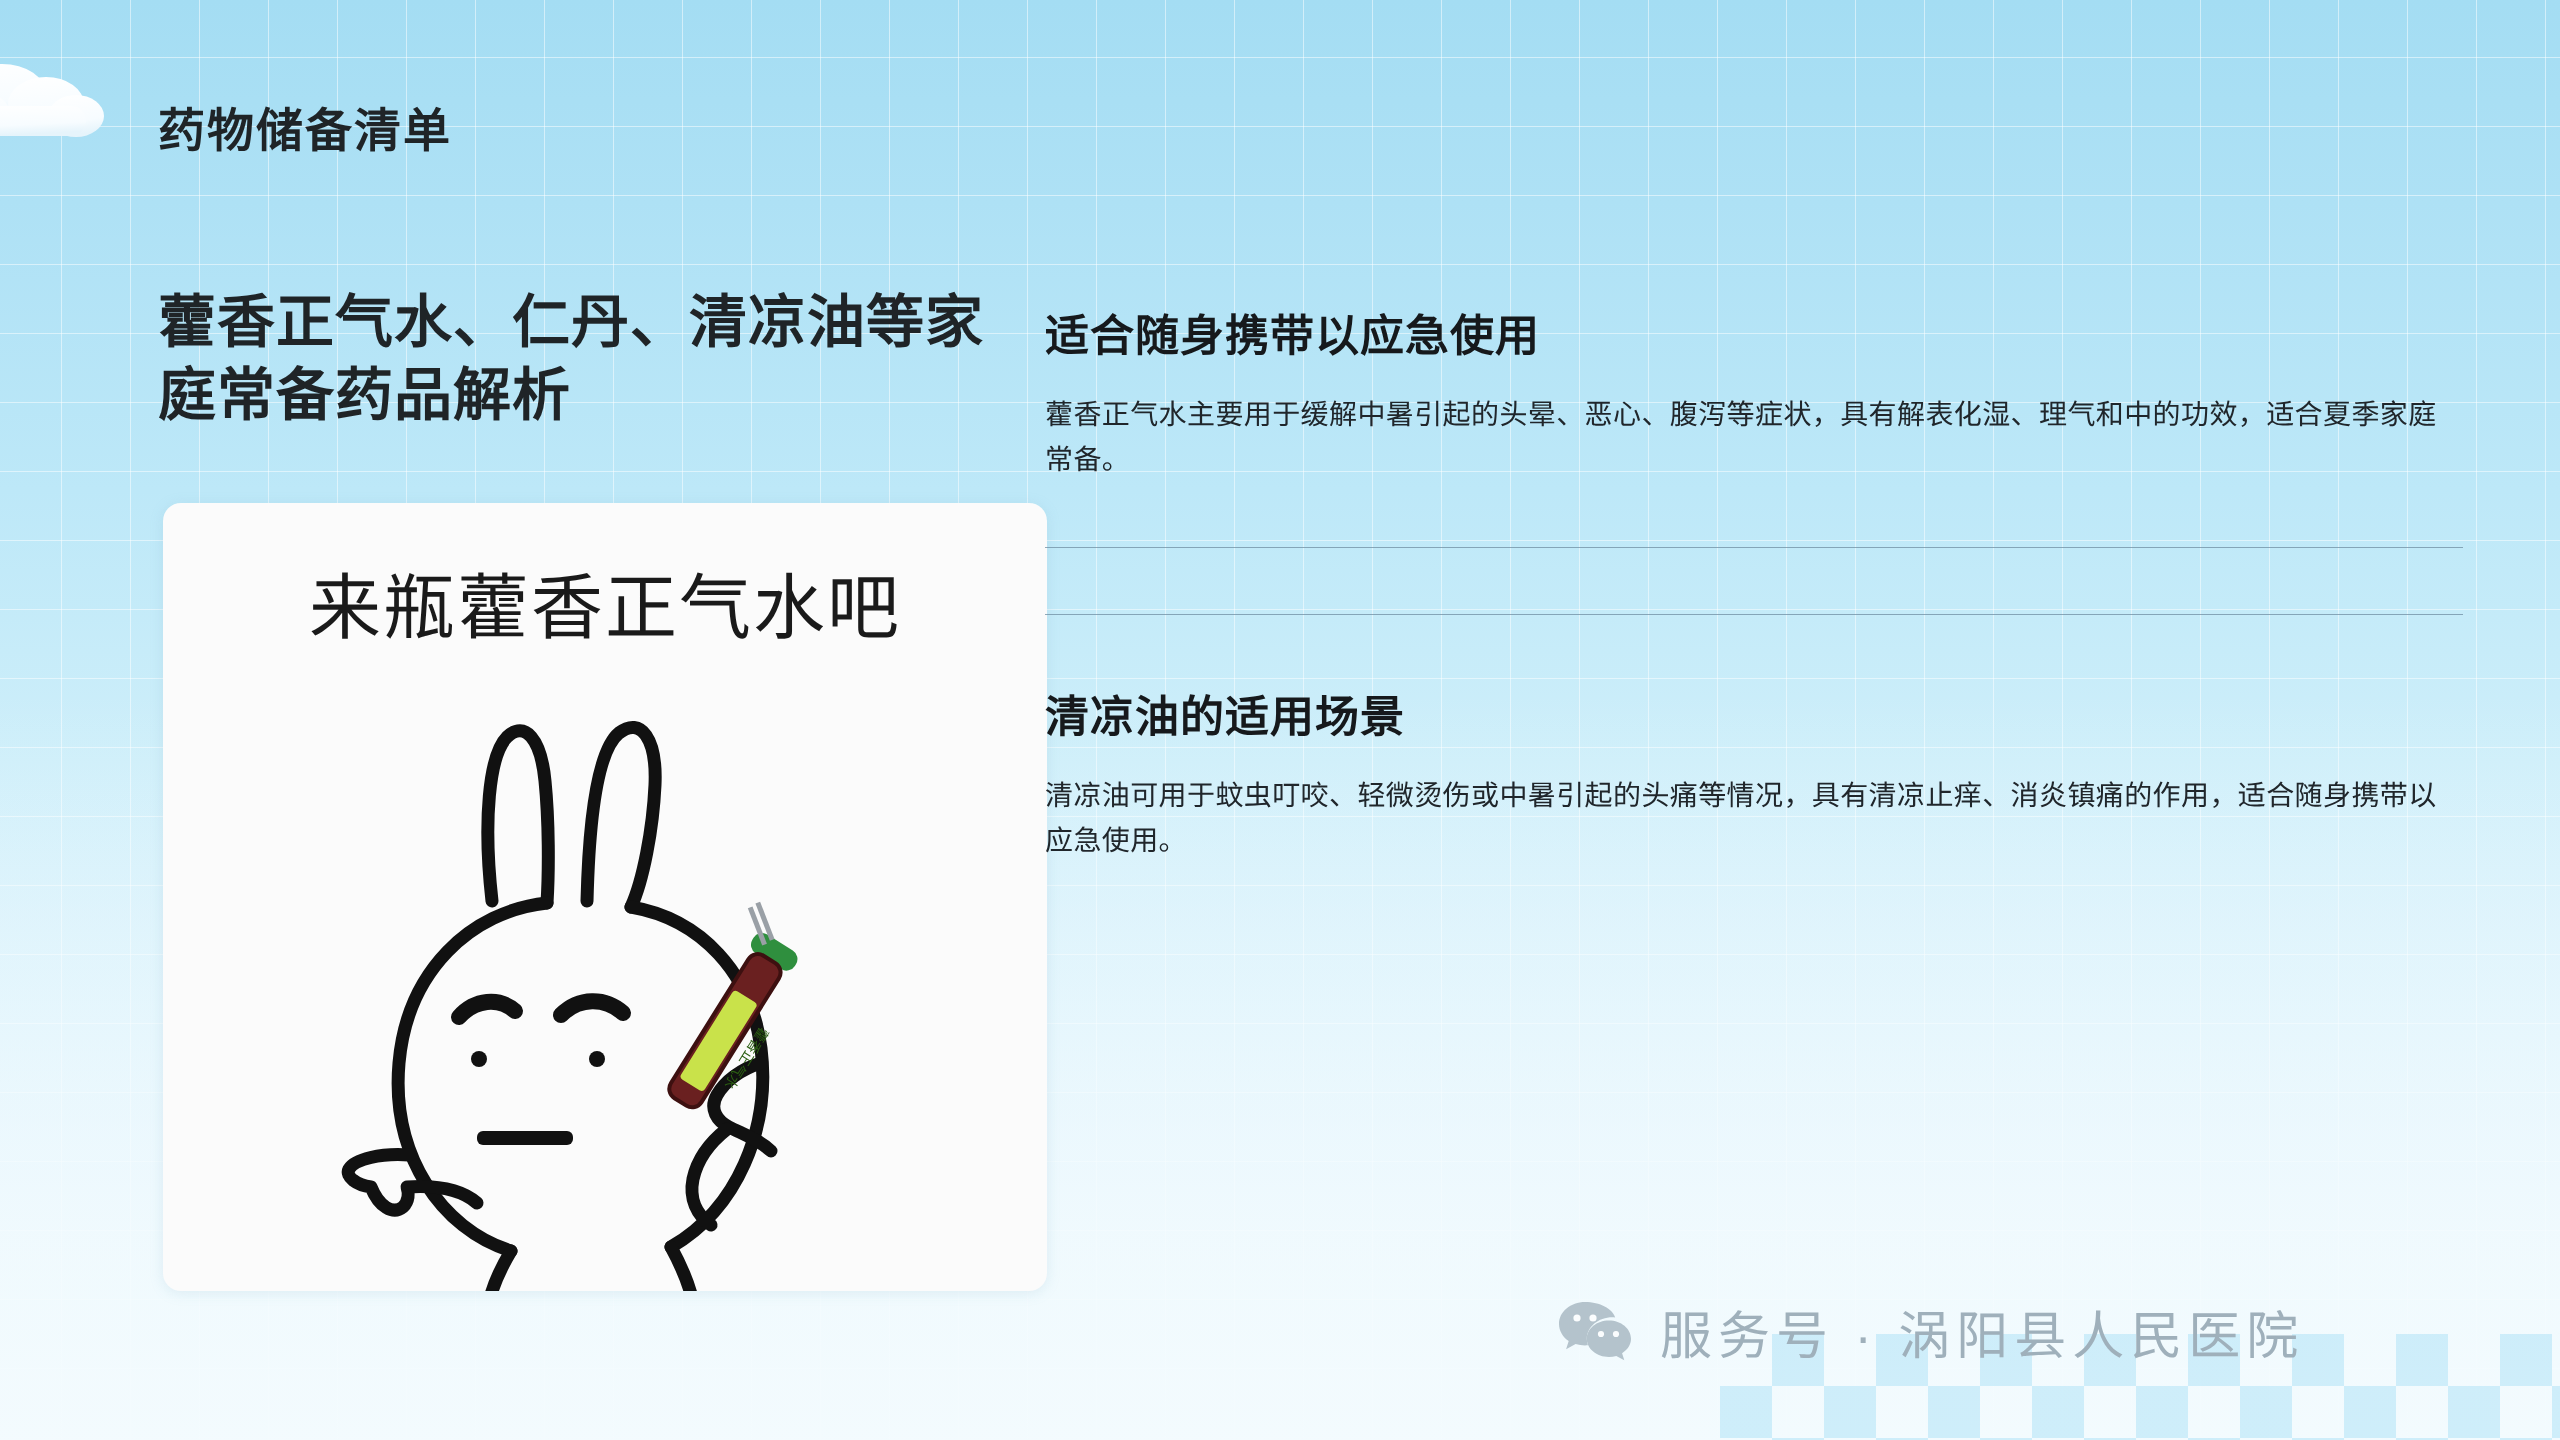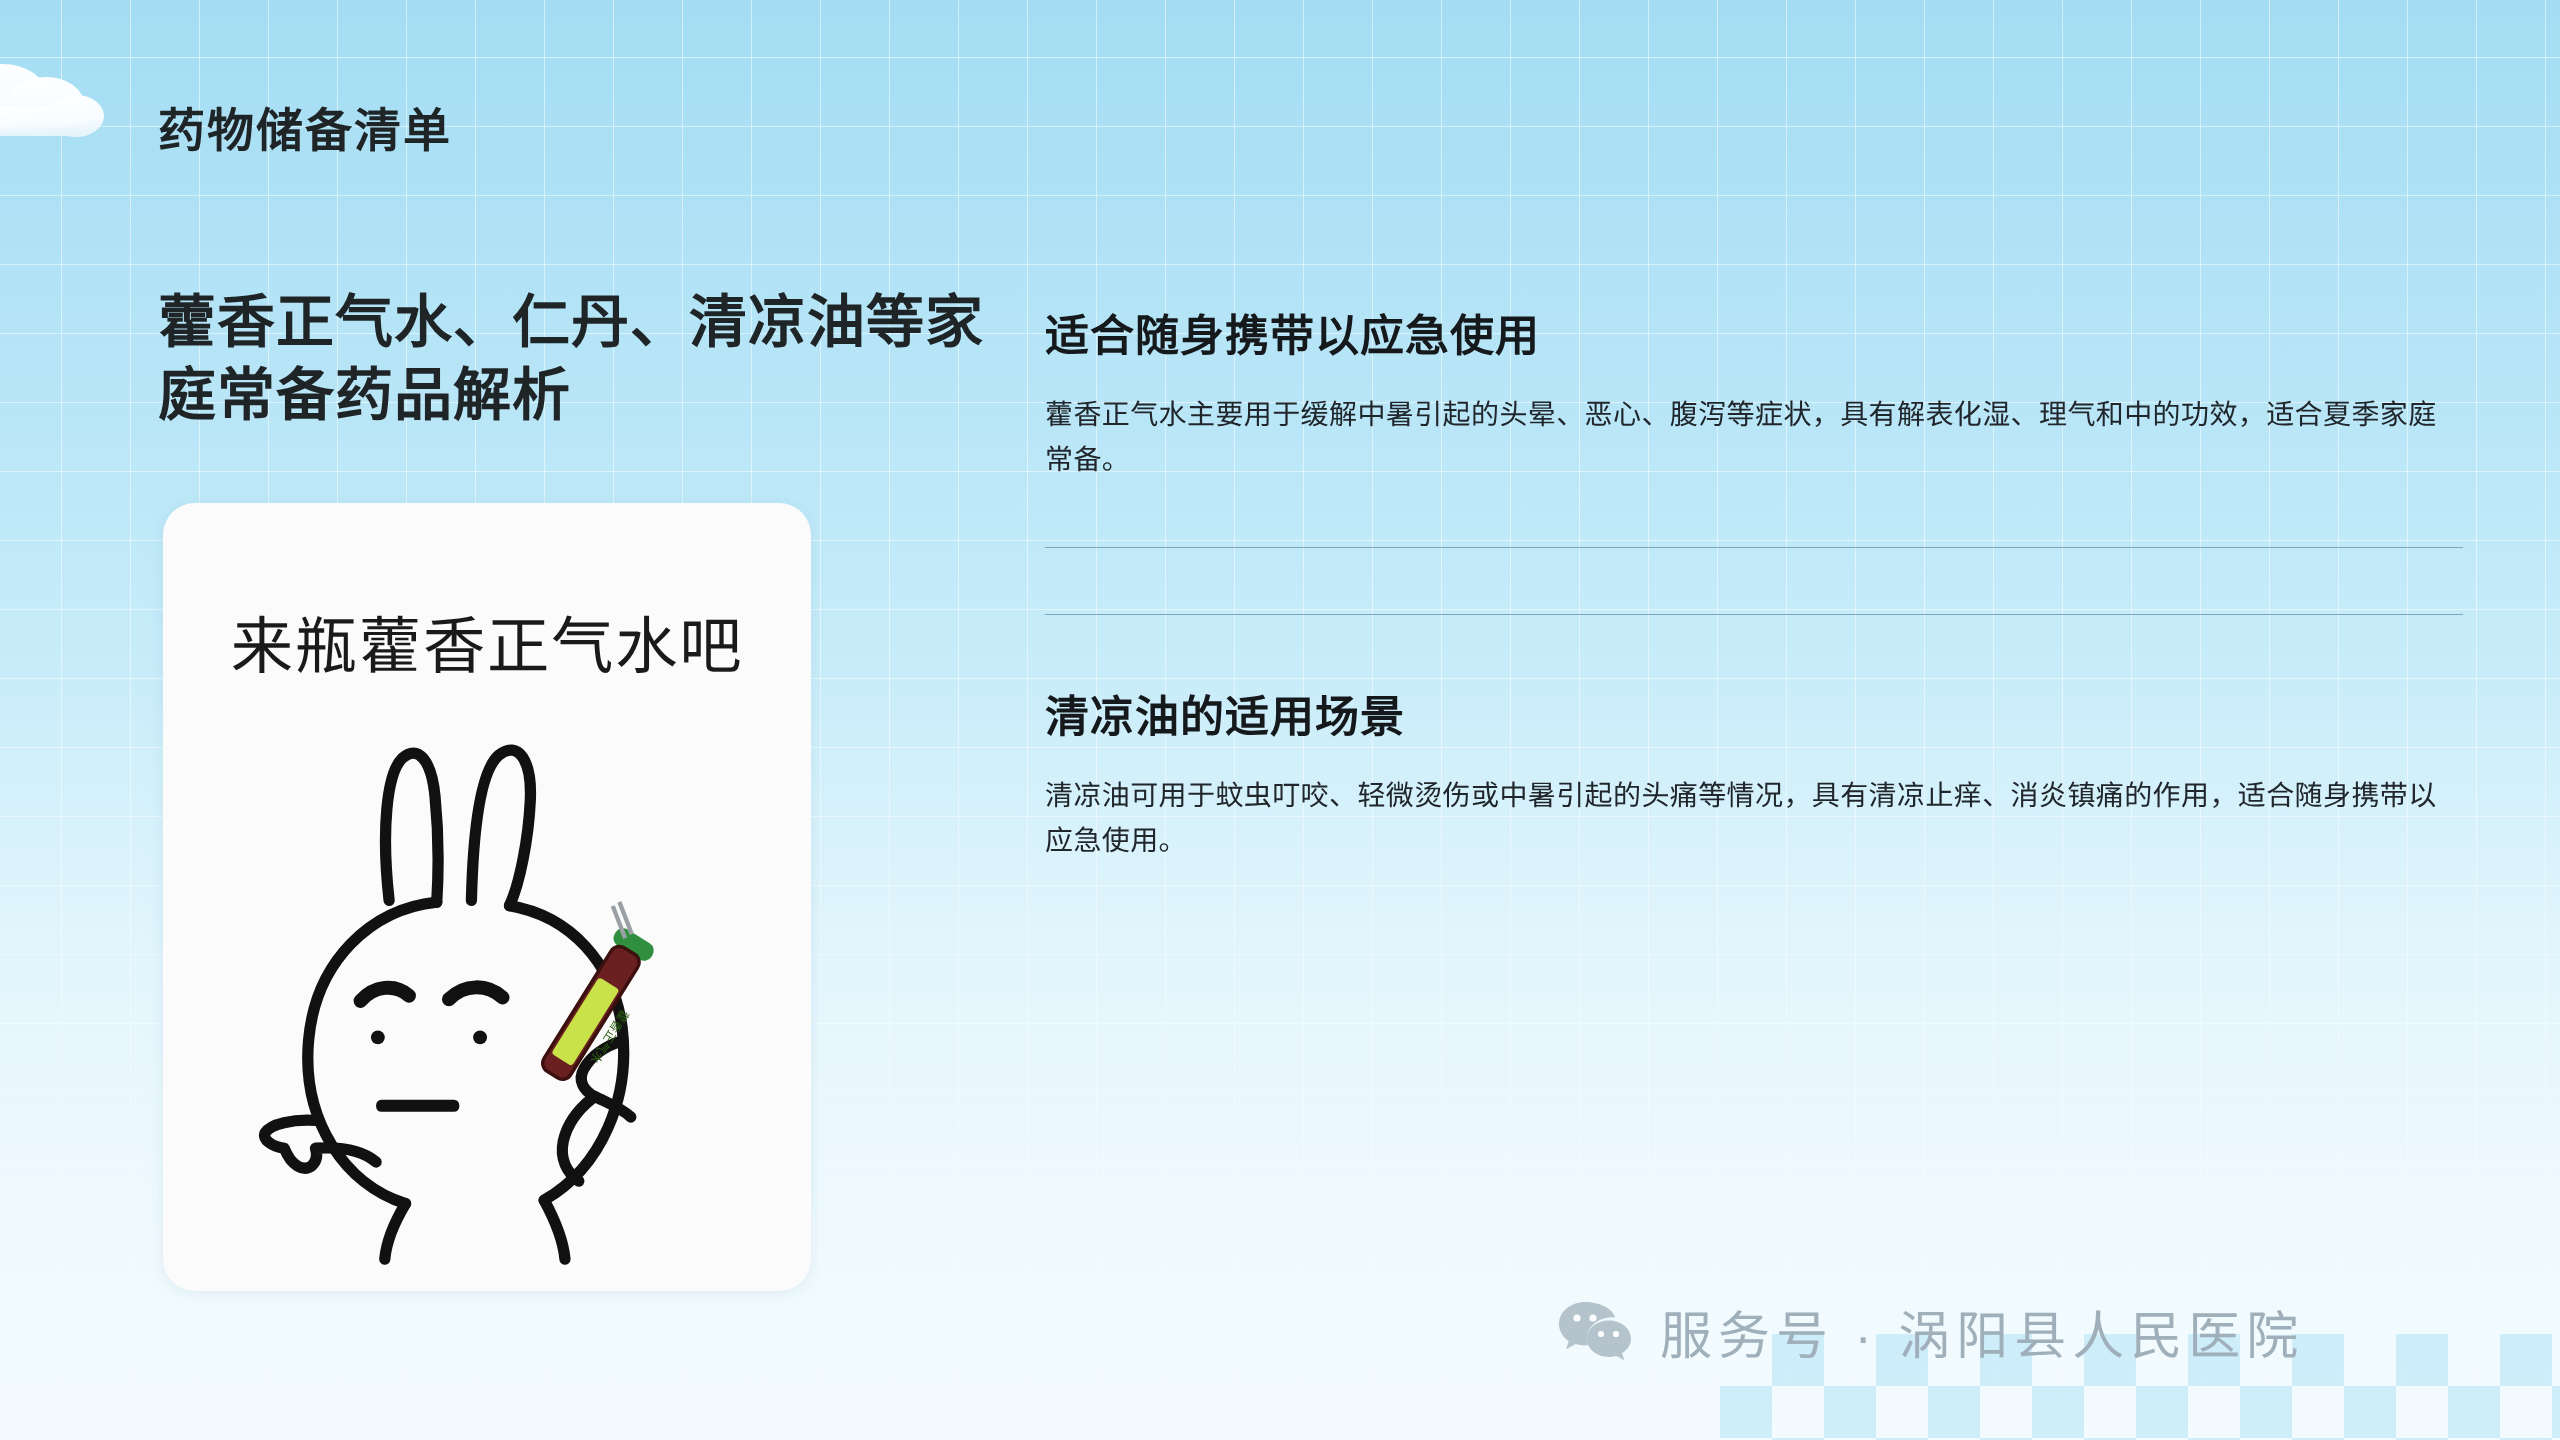--- a/index.html
+++ b/index.html
@@ -72,23 +72,23 @@
   #subtitle {
     position:absolute; left:158px; top:285px;
     width:830px;
     font-size:58px; font-weight:bold; color:#1f2427;
     line-height:1.26; letter-spacing:1px;
   }
 
   
   #illus-card {
     position:absolute; left:163px; top:503px;
-    width:648px; height:788px;
+    width:884px; height:788px;
     background:#fbfbfb;
-    border-radius:32px;
+    border-radius:18px;
     overflow:hidden;
     box-shadow:0 2px 14px rgba(120,170,195,0.18);
   }
   #illus-card svg { display:block; width:100%; height:100%; }
 
   
   #content { position:absolute; left:1045px; top:300px; width:1418px; }
 
   .section { position:relative; }
   .sec-head {

